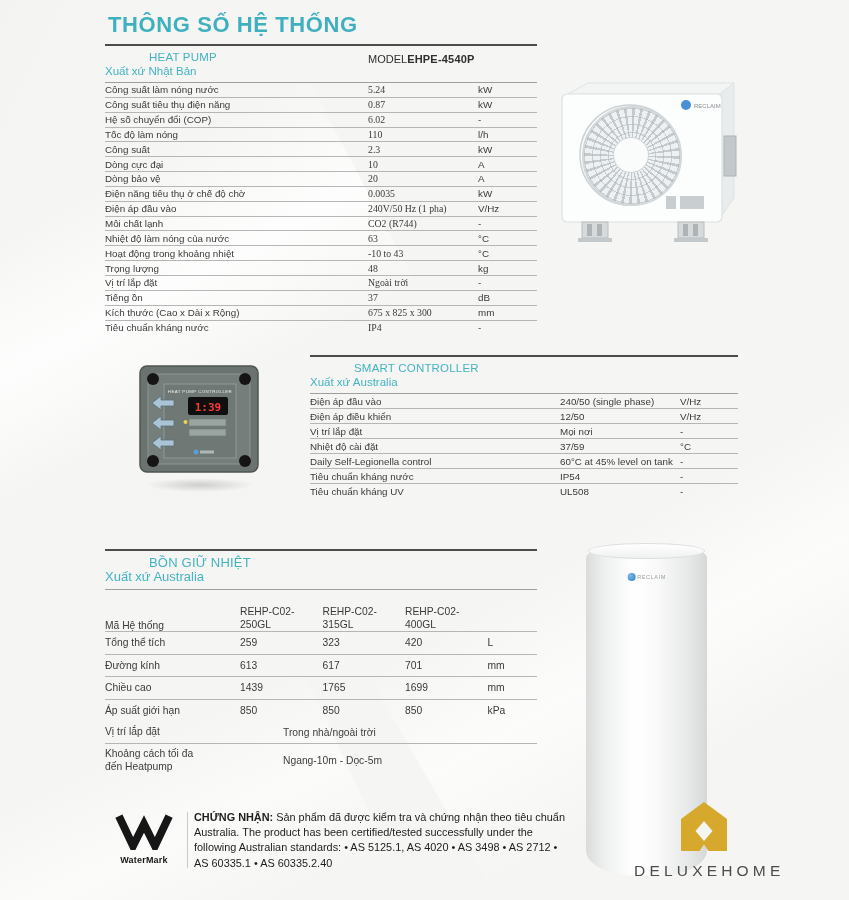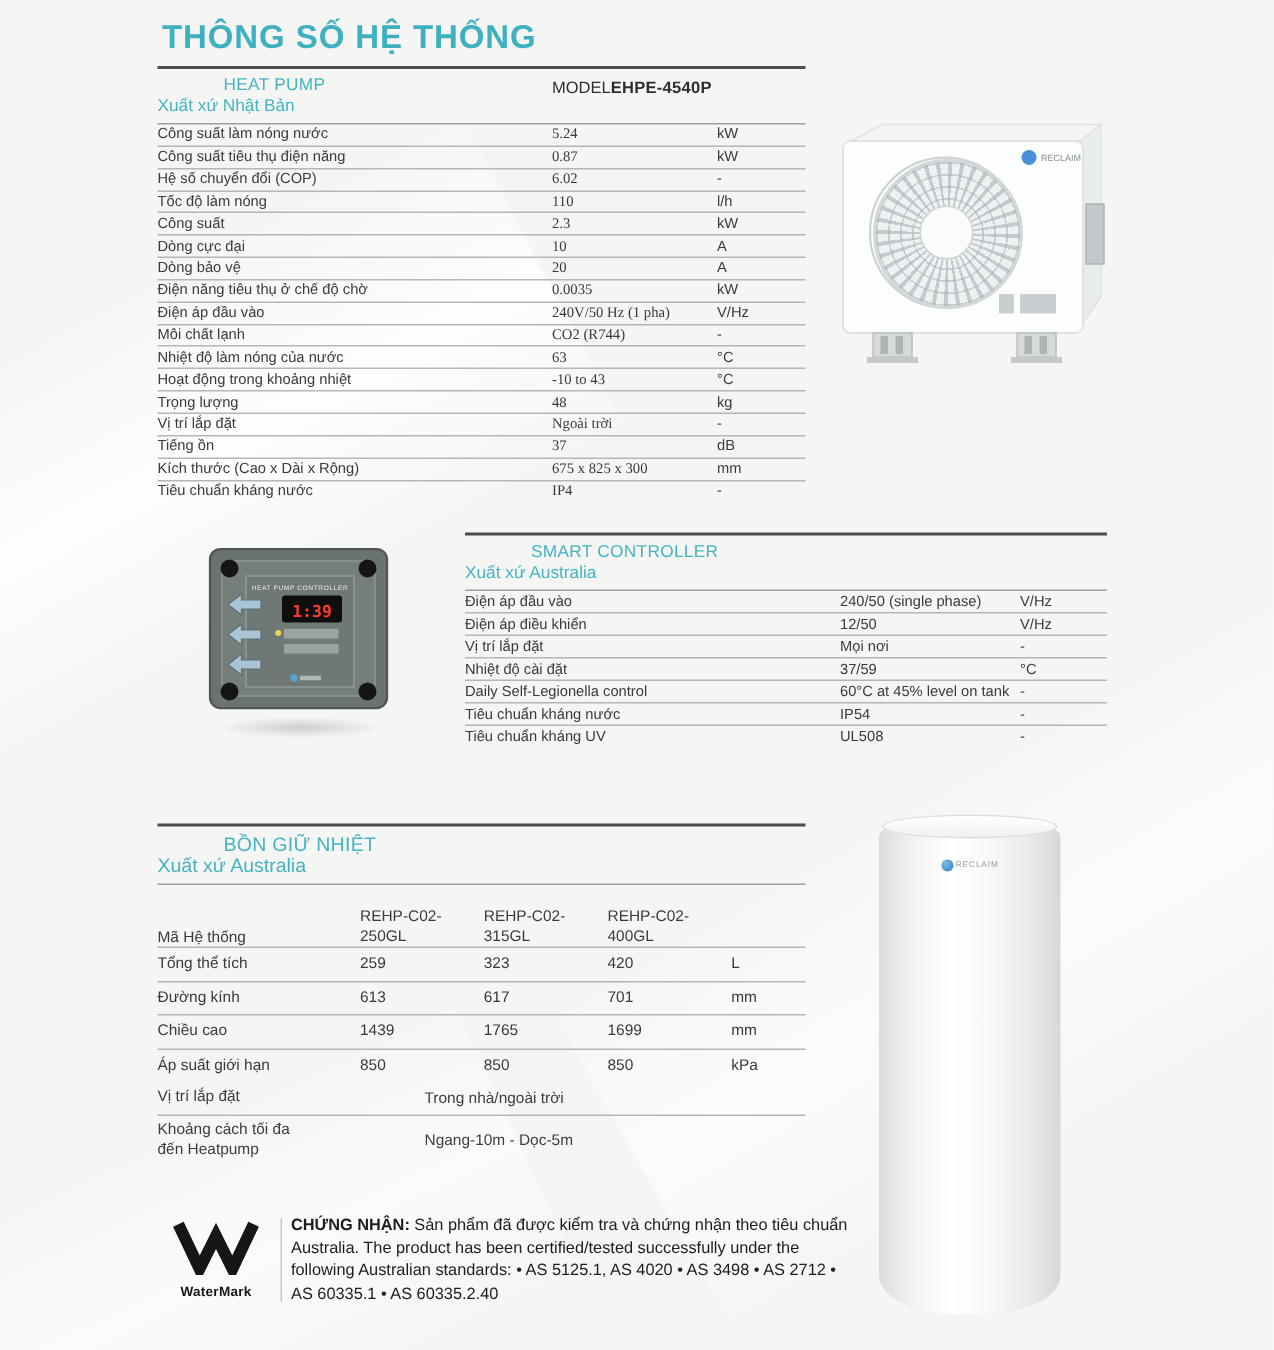--- a/index.html
+++ b/index.html
@@ -391,13 +391,20 @@
         <path d="M5,5 L23,43 L37,15 L51,43 L69,5" fill="none" stroke="#161616" stroke-width="10"></path>
       </svg>
       <div class="wm-label">WaterMark</div>
     </div>
     <div class="cert-div"></div>
     <div class="cert-text">
       <span class="lead">CHỨNG NHẬN:</span><span class="body">Sản phẩm đã được kiểm tra và chứng nhận theo tiêu chuẩn Australia. The product has been certified/tested successfully under the following Australian standards: • AS 5125.1, AS 4020 • AS 3498 • AS 2712 • AS 60335.1 • AS 60335.2.40</span>
     </div>
   </div>
 
+  <div class="brand">
+    <svg width="46" height="50" viewBox="0 0 46 50">
+      <path d="M23,0 L46,17 L46,49 L27.5,49 L23,42.5 L18.5,49 L0,49 L0,17 Z" fill="#d6a82c"></path>
+      <path d="M23,19 L31.5,29 L23,39 L14.5,29 Z" fill="#f5f5f3"></path>
+    </svg>
+    <div class="brand-name">DELUXEHOME</div>
+  </div>
 </div>
 
 </body></html>

